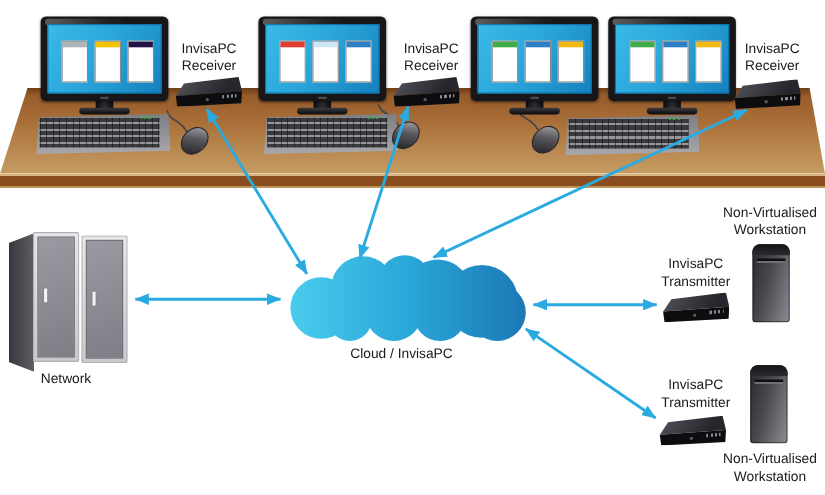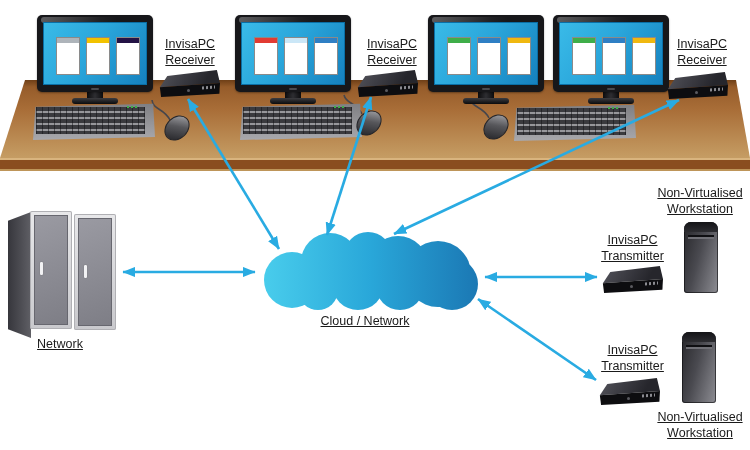--- a/index.html
+++ b/index.html
@@ -57,21 +57,21 @@
   
   .tower{width:34px;height:71px;z-index:3;border-radius:7px 7px 3px 3px;
     background:linear-gradient(105deg,#26262a 0%,#4a4a50 45%,#8e8e94 100%);
     box-shadow:inset 0 0 0 1px rgba(10,10,12,.6);}
   .tower::before{content:"";position:absolute;left:0;right:0;top:0;height:10px;border-radius:7px 7px 0 0;
     background:linear-gradient(180deg,#141417,#2c2c30);}
   .tower::after{content:"";position:absolute;left:4px;right:4px;top:13px;height:4px;
     background:linear-gradient(180deg,#0f0f12 0 2px,#707076 2px 4px);}
   
   .lbl{z-index:4;font-size:12.5px;line-height:15.5px;text-align:center;color:#1a1a1a;}
-  .lbl span{display:block;text-decoration:underline;}
+  .lbl span{display:block;}
   
   #underlay{left:0;top:0;z-index:2;pointer-events:none;}
   #overlay{left:0;top:0;z-index:5;pointer-events:none;}
 </style>
 </head>
 <body>
 
 <div id="stage">
 
   <div class="abs desk-top"></div>
@@ -209,21 +209,21 @@
   <div class="abs srv-cab" style="left:74px;top:214px;height:116px;">
     <div class="srv-door">
         <div class="srv-handle"></div>
       </div>
   </div>
   <div class="abs lbl" style="left:20px;top:337px;width:80px;">
     <span>Network</span>
   </div>
 
   <div class="abs lbl" style="left:295px;top:314px;width:140px;">
-    <span>Cloud / Network</span>
+    <span>Cloud / InvisaPC</span>
   </div>
 
   <div class="abs lbl" style="left:645px;top:186px;width:110px;">
     <span>Non-Virtualised</span>
       <span>Workstation</span>
   </div>
   <div class="abs lbl" style="left:585px;top:233px;width:95px;">
     <span>InvisaPC</span>
       <span>Transmitter</span>
   </div>

